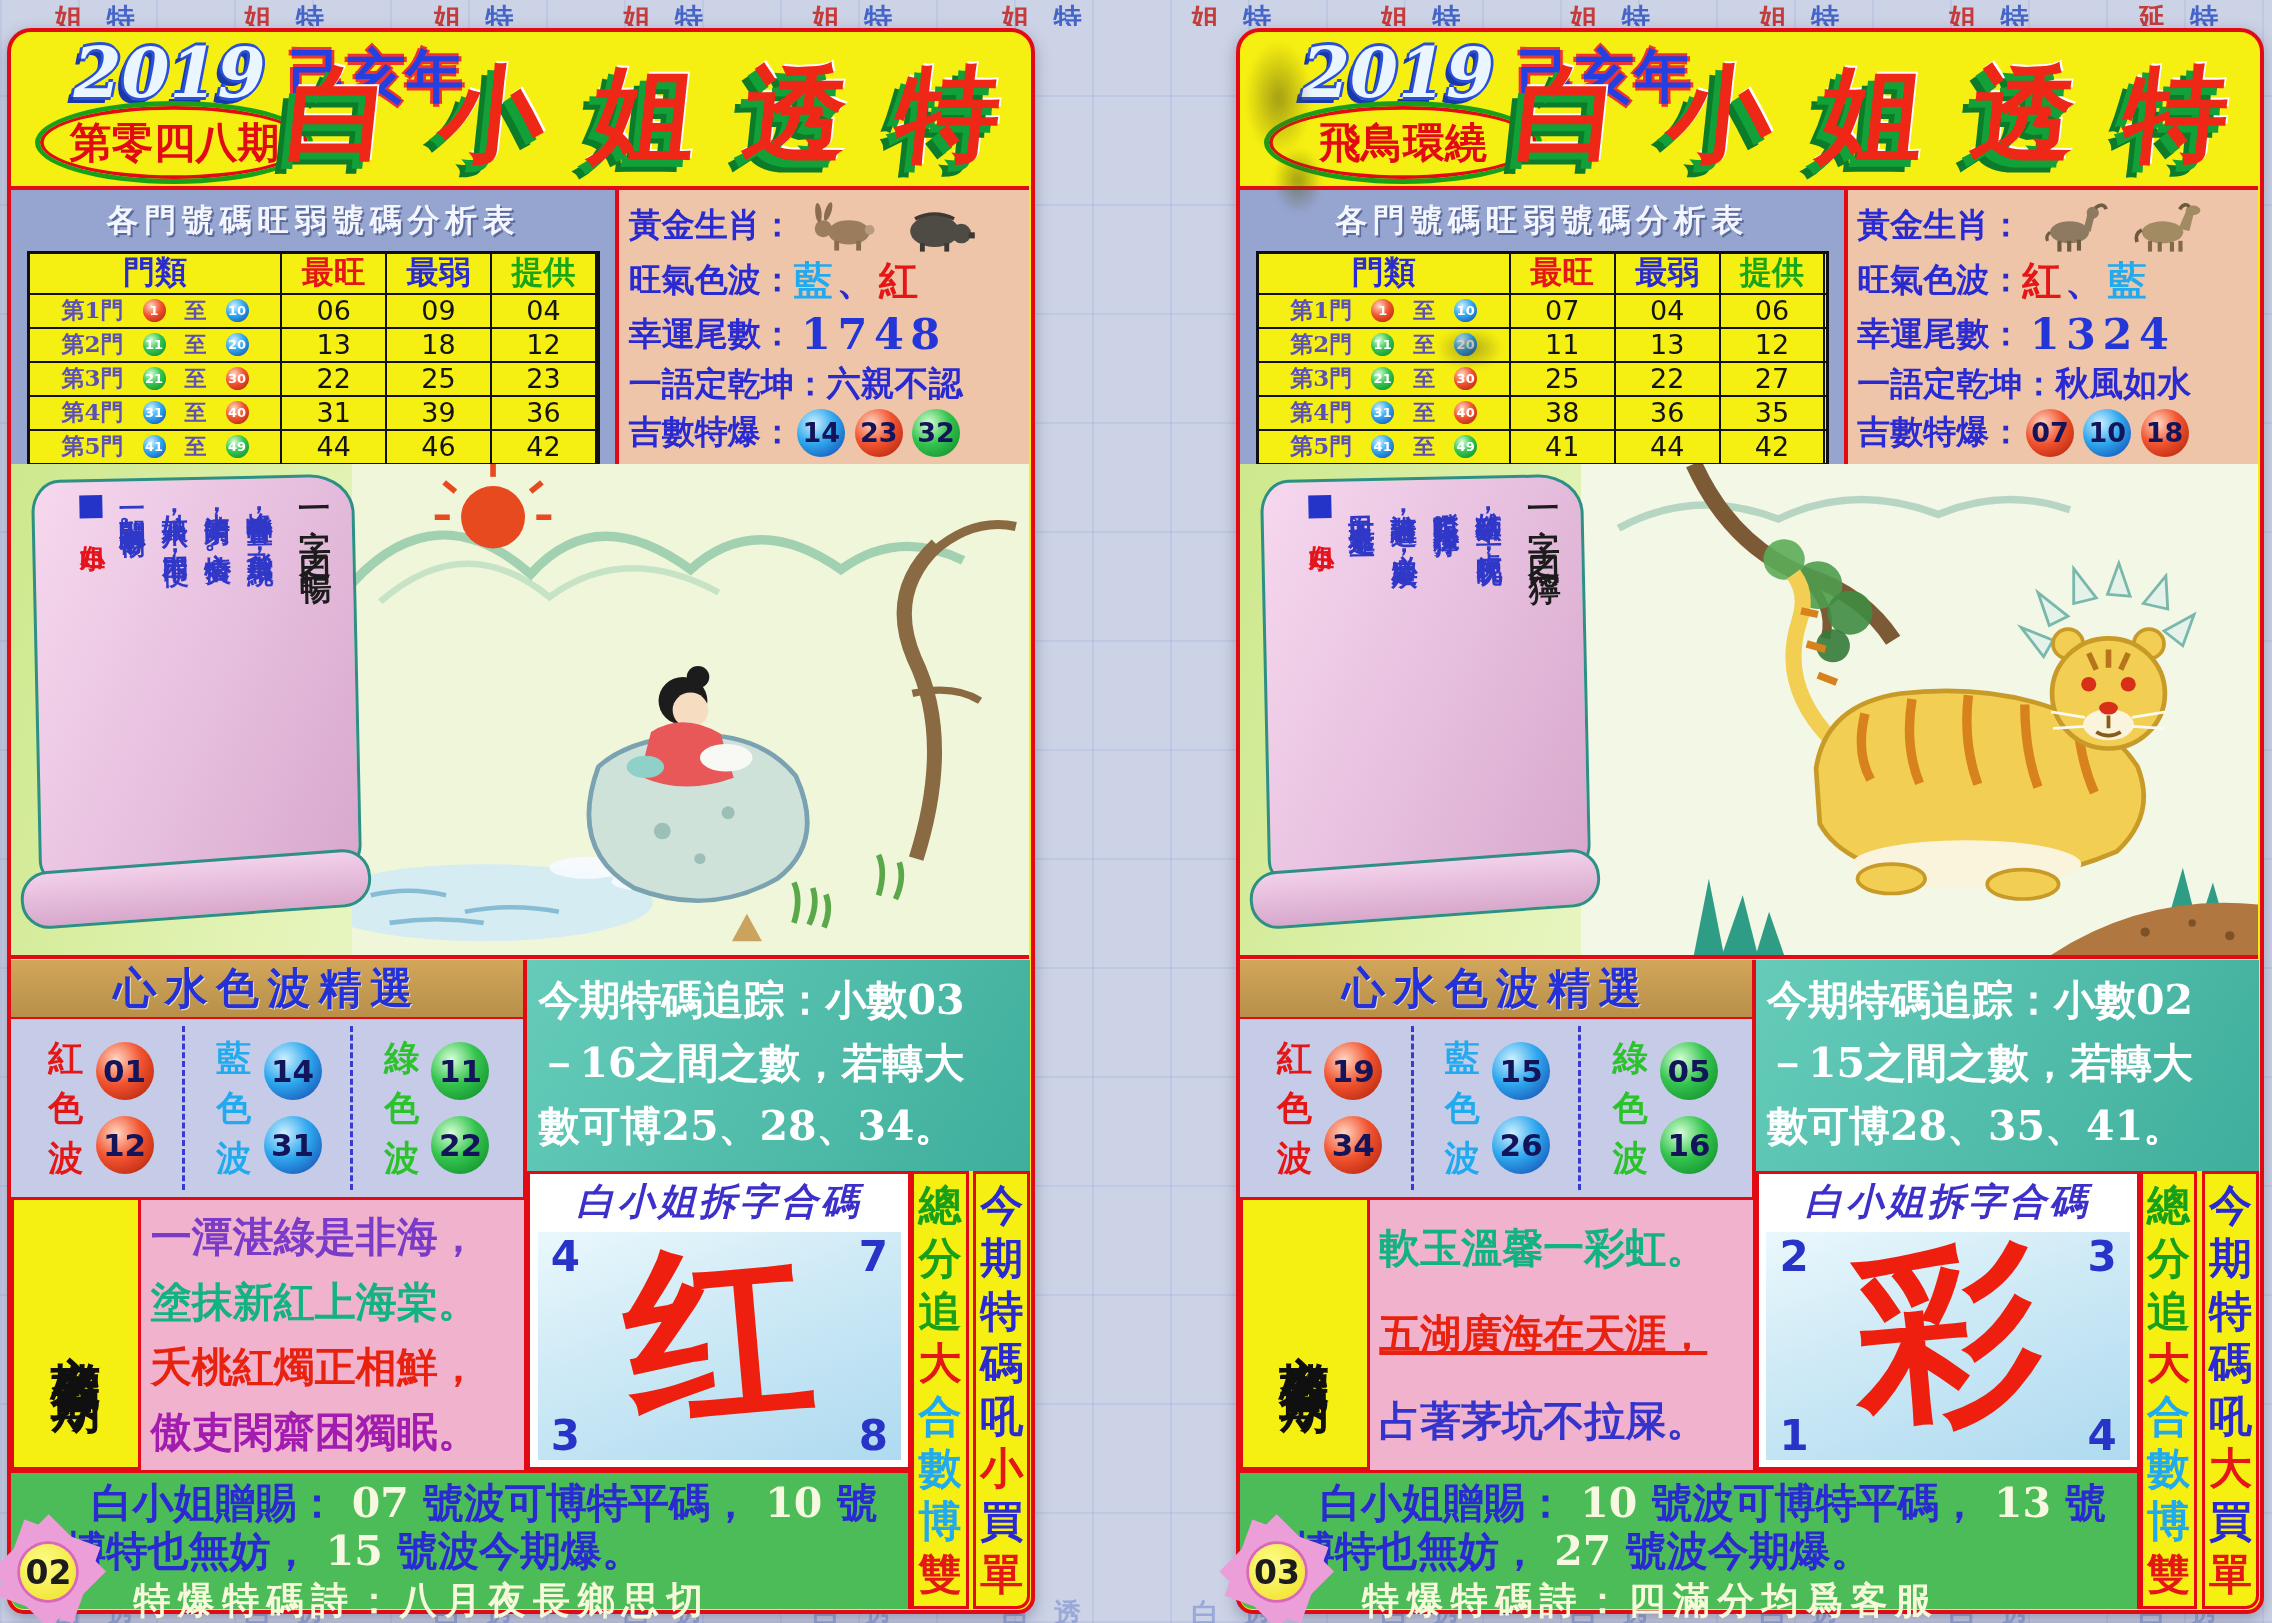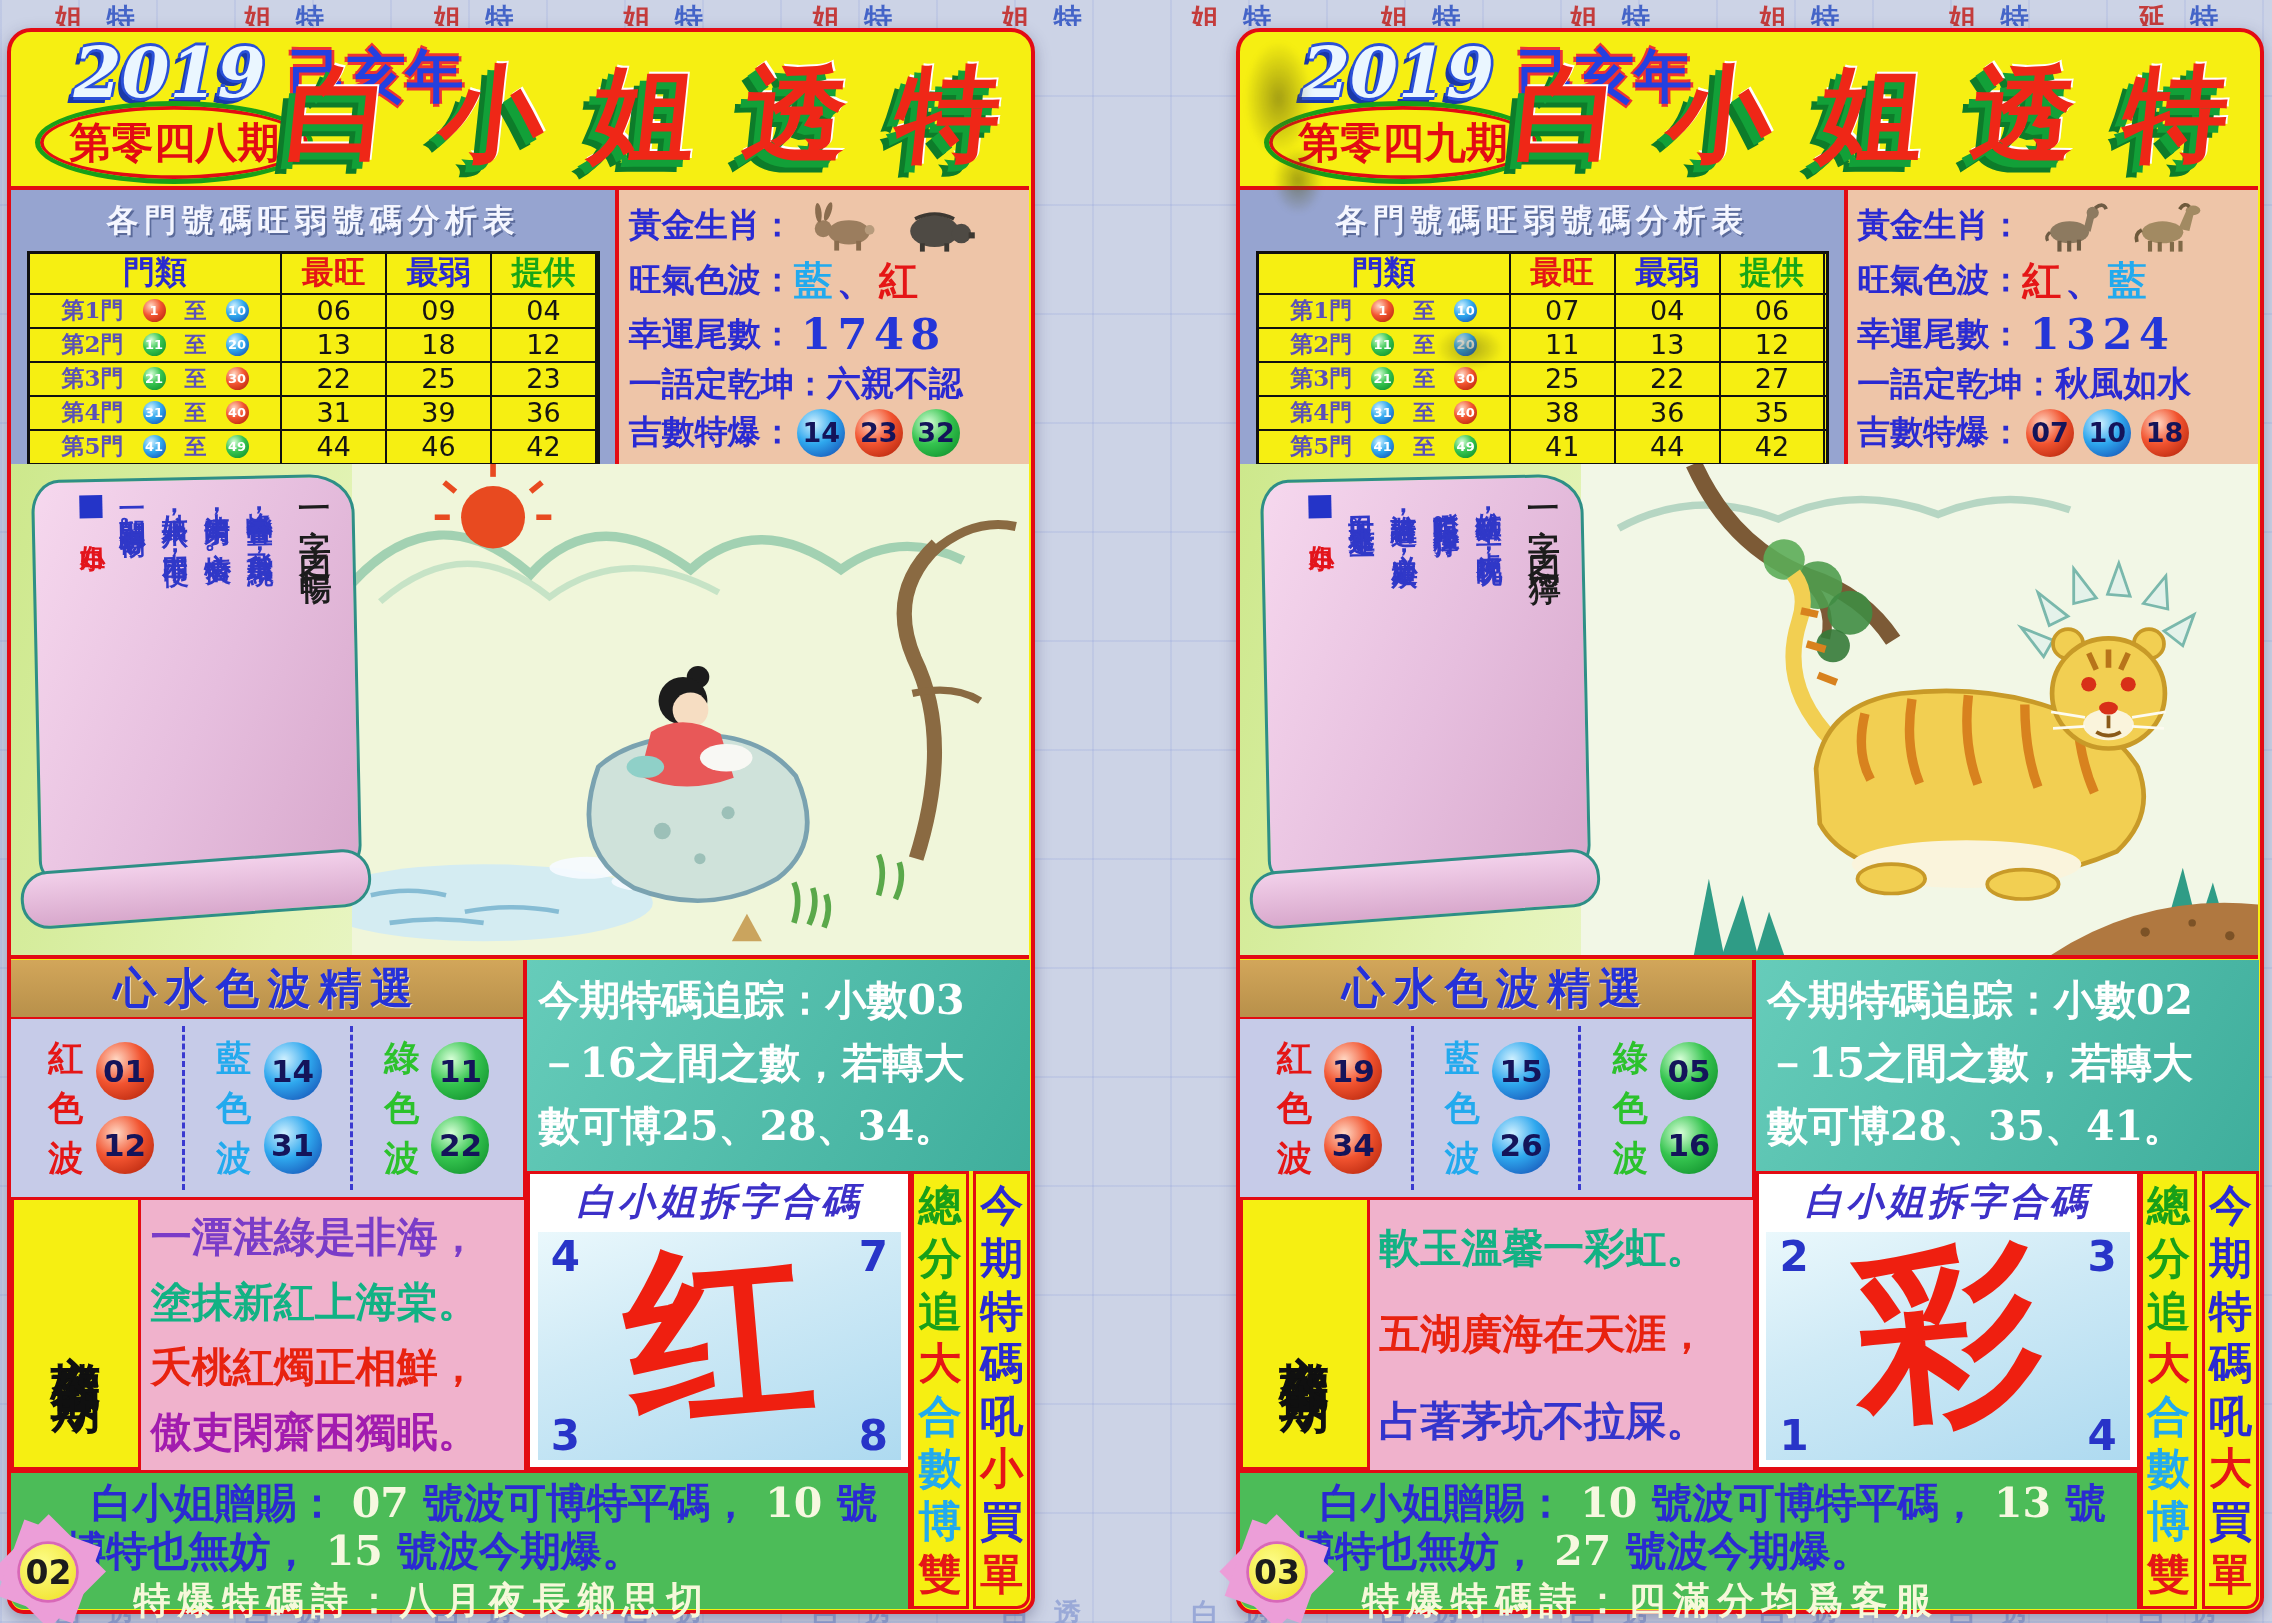--- a/index.html
+++ b/index.html
@@ -743,21 +743,21 @@
     <div class="badge">
       <span class="badge-core">02</span>
     </div>
   </section>
 
   <section class="page">
     <header class="hd">
       <span class="year">2019</span>
       <span class="era">己亥年</span>
       <div class="issue">
-          <span>第零四九期</span>
+          <span>飛鳥環繞</span>
         </div>
       <div class="brand">
   <span class="bchar">白</span>
 
   <span class="bchar">小</span>
 
   <span class="bchar">姐</span>
 
   <span class="bchar">透</span>
 
@@ -988,21 +988,21 @@
         <span class="cz bl">1</span>
         <span class="cz br">4</span>
       </div>
     </div>
 
     <div class="xuanji">玄機賀今期</div>
     <div class="poem">
 
   <div class="p-line" style="color: rgb(18, 178, 132);">軟玉溫馨一彩虹。</div>
 
-  <div class="p-line" style="color: rgb(232, 34, 15);">五湖廣海在天涯，</div>
+  <div class="p-line" style="color: rgb(232, 34, 15); text-decoration: underline;">五湖廣海在天涯，</div>
 
   <div class="p-line" style="color: rgb(52, 52, 204);">占著茅坑不拉屎。</div>
 </div>
 
     <div class="vbanners">
       <div class="vb">
   <span class="vb-char" style="color: rgb(24, 160, 24);">總</span>
 
   <span class="vb-char" style="color: rgb(24, 160, 24);">分</span>
 

